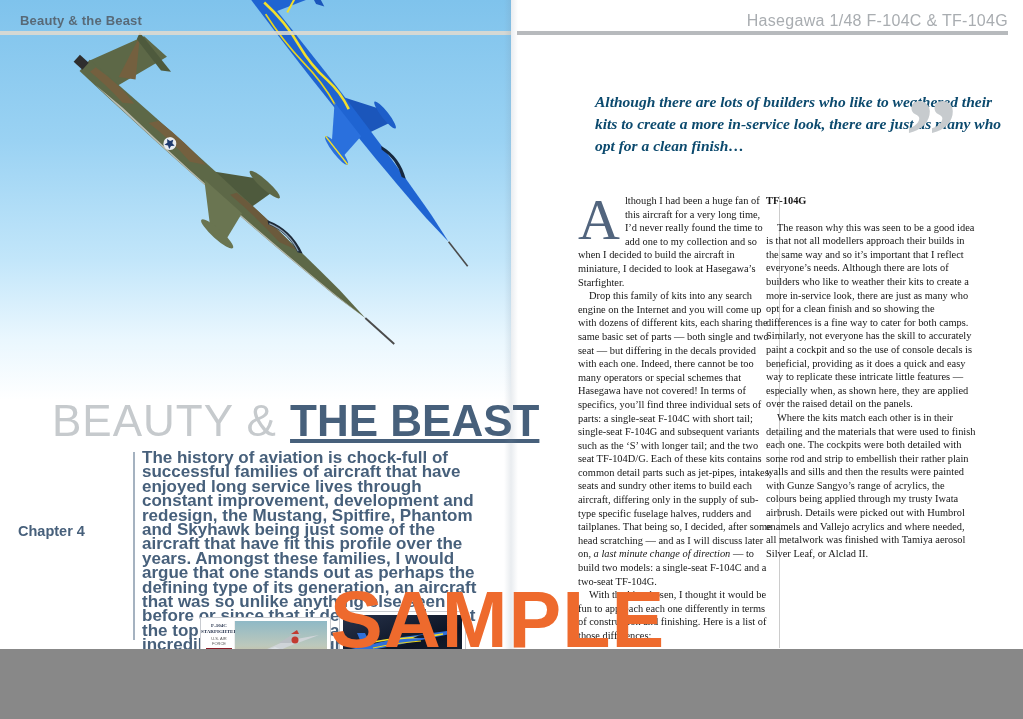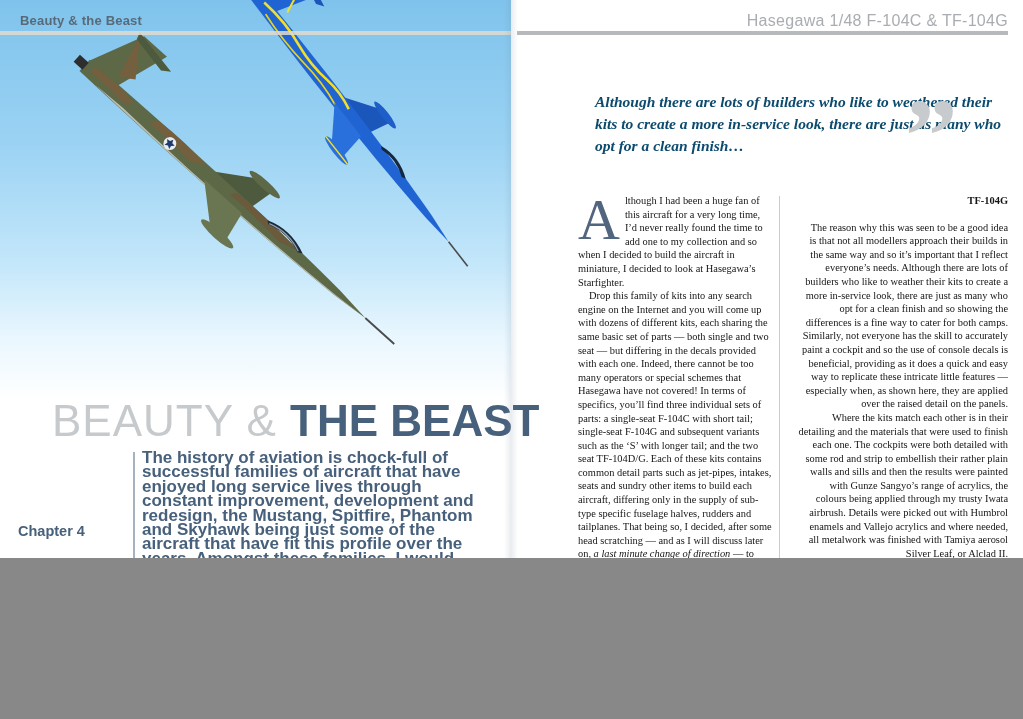--- a/index.html
+++ b/index.html
@@ -1,18 +1,18 @@
 <!DOCTYPE html>
 <html><head>
 <meta charset="utf-8">
 <style>
   * { margin:0; padding:0; box-sizing:border-box; }
   html,body { background:#888; }
   #spread {
-    position:relative; width:1023px; height:558px; background:#ffffff;
+    position:relative; width:1023px; height:649px; background:#ffffff;
     font-family:"Liberation Sans", sans-serif; overflow:hidden;
   }
   
   #photo {
     position:absolute; left:0; top:0; width:511px; height:400px;
     background:linear-gradient(180deg,#7fc3ec 0%,#9ad2f3 35%,#c2e6fa 65%,#eaf7fe 85%,#ffffff 100%);
   }
   #photo svg { position:absolute; left:0; top:0; }
   .photo-rule { position:absolute; left:0; top:31px; width:511px; height:4px; background:rgba(226,219,207,0.85); }
   .left-header {
@@ -21,21 +21,21 @@
   }
   
   .right-header {
     position:absolute; left:517px; top:12px; width:491px; text-align:right;
     font-size:16px; color:#a9adb1; letter-spacing:.3px;
   }
   .right-rule { position:absolute; left:517px; top:31px; width:491px; height:4px; background:#b7babd; }
   
   .title { position:absolute; left:52px; top:396px; white-space:nowrap; }
   .title .light { font-size:44px; font-weight:400; color:#c6cacd; letter-spacing:1px; }
-  .title .bold  { font-size:44px; font-weight:800; color:#47607b; letter-spacing:0px; }
+  .title .bold  { font-size:44px; font-weight:800; color:#47607b; letter-spacing:0px;text-decoration:underline; }
   
   .intro-rule { position:absolute; left:133px; top:452px; width:2px; height:188px; background:#a5b2c0; }
   .intro { position:absolute; left:142px; top:451px; width:342px; font-size:17px; line-height:14.4px;
            font-weight:bold; color:#47607b; }
   .chapter { position:absolute; left:18px; top:523px; width:106px; text-align:left;
              font-size:14.5px; font-weight:bold; color:#47607b; }
   .caption { position:absolute; left:26px; top:651px; width:170px; text-align:right;
              font-family:"Liberation Serif", serif; font-style:italic; font-weight:bold;
              font-size:9.5px; line-height:14px; color:#4a6880; }
   .pagenum { position:absolute; font-size:13.5px; font-weight:bold; color:#4a6b94; }
@@ -61,21 +61,21 @@
   
   .pullquote { position:absolute; left:595px; top:91px; width:418px;
                font-family:"Liberation Serif", serif; font-style:italic; font-weight:bold;
                font-size:15.5px; line-height:22px; color:#0c4a6e; }
   .quote-glyph { position:absolute; left:905px; top:84px; font-family:"Liberation Serif", serif;
                  font-size:105px; font-weight:bold; color:#c7cbce; line-height:1; }
   
   .col { position:absolute; font-family:"Liberation Serif", serif; font-size:10.4px;
          line-height:13.6px; color:#151515; }
   #col1 { left:578px; top:194px; width:196px; }
-  #col2 { left:798px; top:194px; width:210px;text-align:right; }
+  #col2 { left:766px; top:194px; width:210px; }
   .col-divider { position:absolute; left:779px; top:196px; width:1px; height:452px; background:#cccccc; }
   .dropcap { float:left; font-size:58px; line-height:47px; padding:2px 5px 0 0; color:#52657e;
              font-family:"Liberation Serif", serif; }
   .col p.ind { text-indent:11px; }
   .col p.sp  { margin-top:13px; }
   .subhead { font-weight:bold; margin-top:13px; }
   .itlist div { font-style:italic; }
   .inline-it { font-style:italic; }
   
   .gutter { position:absolute; left:504px; top:0; width:14px; height:719px;

